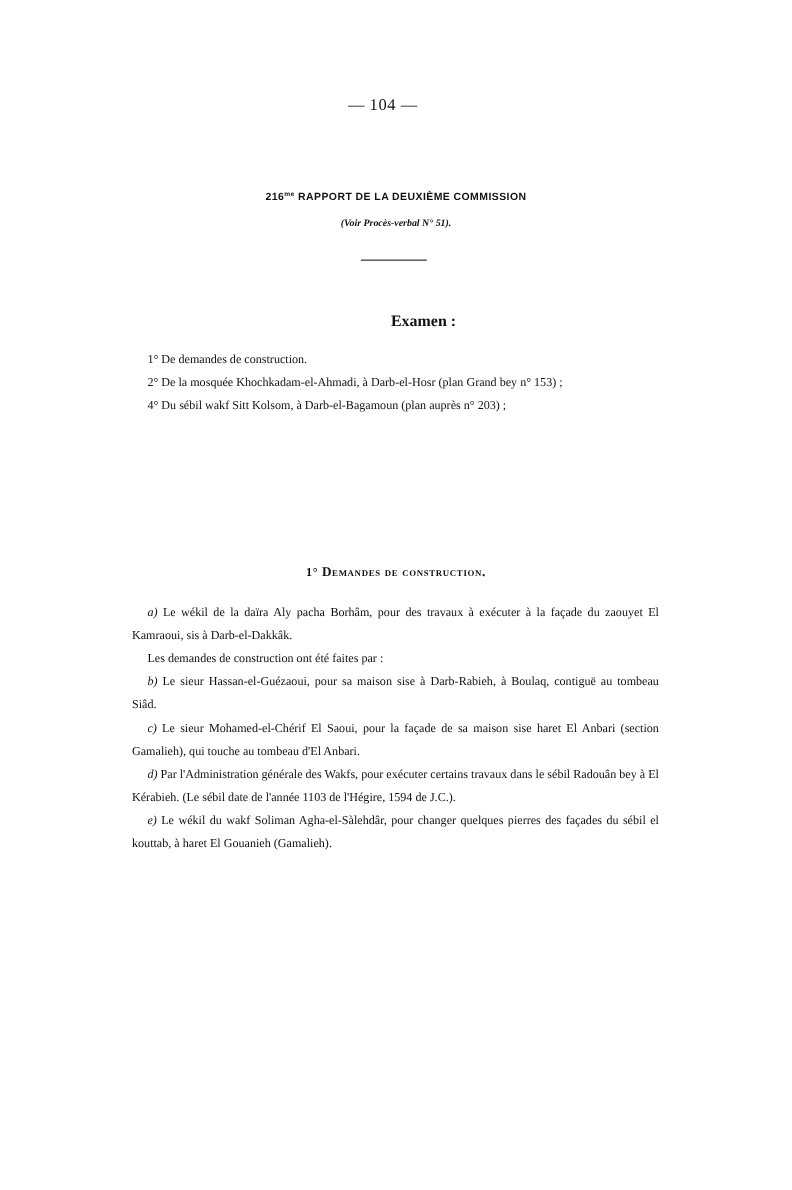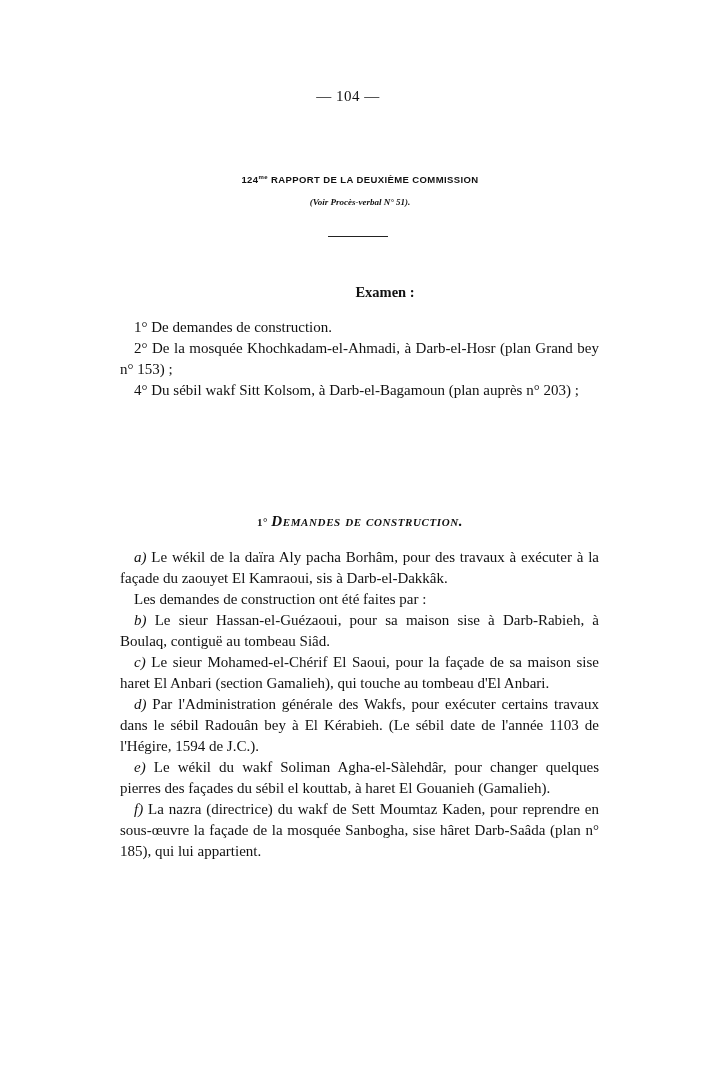--- a/index.html
+++ b/index.html
@@ -69,56 +69,55 @@
       font-weight: bold;
       font-size: 14.5px;
       font-family: "Liberation Serif", serif;
       padding-left: 25px;
     }
     .body-text {
       position: absolute;
       left: 120px;
       width: 479px;
       font-family: "Liberation Serif", serif;
-      font-size: 15px;
+      font-size: 11px;
       line-height: 21px;
       text-align: justify;
     }
     .body-text p {
       margin: 0;
       text-indent: 14px;
     }
     .list-block { top: 317px; }
     .sub-heading {
       position: absolute;
       top: 513px;
       left: 0; width: 720px;
       text-align: center;
       font-family: "Liberation Serif", serif;
       font-size: 11px;
       letter-spacing: 0.6px;
       font-weight: bold;
     }
     .sub-heading .caps {
       font-variant: small-caps;
-      font-size: 15px;
-      font-style: italic;
+      font-size: 12px;
     }
     .requests-block { top: 547px; }
     .letter { font-style: italic; }
   </style>
 </head>
 <body>
 
 <div class="page">
 
   <div class="page-number">— 104 —</div>
 
   <div class="report-title">
-    <span>124</span><sup>me</sup><span> RAPPORT DE LA DEUXIÈME COMMISSION</span>
+    <span>216</span><sup>me</sup><span> RAPPORT DE LA DEUXIÈME COMMISSION</span>
   </div>
 
   <div class="report-subtitle">(Voir Procès-verbal N° 51).</div>
 
   <div class="divider"></div>
 
   <div class="section-heading">Examen :</div>
 
   <div class="body-text list-block">
     <p><span>1°</span> <span>De demandes de construction.</span></p>
@@ -130,16 +129,15 @@
     <span>1°</span> <span class="caps">Demandes de construction.</span>
   </div>
 
   <div class="body-text requests-block">
     <p><span class="letter">a)</span> <span>Le wékil de la daïra Aly pacha Borhâm, pour des travaux à exécuter à la façade du zaouyet El Kamraoui, sis à Darb-el-Dakkâk.</span></p>
     <p>Les demandes de construction ont été faites par :</p>
     <p><span class="letter">b)</span> <span>Le sieur Hassan-el-Guézaoui, pour sa maison sise à Darb-Rabieh, à Boulaq, contiguë au tombeau Siâd.</span></p>
     <p><span class="letter">c)</span> <span>Le sieur Mohamed-el-Chérif El Saoui, pour la façade de sa maison sise haret El Anbari (section Gamalieh), qui touche au tombeau d'El Anbari.</span></p>
     <p><span class="letter">d)</span> <span>Par l'Administration générale des Wakfs, pour exécuter certains travaux dans le sébil Radouân bey à El Kérabieh. (Le sébil date de l'année 1103 de l'Hégire, 1594 de J.C.).</span></p>
     <p><span class="letter">e)</span> <span>Le wékil du wakf Soliman Agha-el-Sàlehdâr, pour changer quelques pierres des façades du sébil el kouttab, à haret El Gouanieh (Gamalieh).</span></p>
-    <p><span class="letter">f)</span> <span>La nazra (directrice) du wakf de Sett Moumtaz Kaden, pour reprendre en sous-œuvre la façade de la mosquée Sanbogha, sise hâret Darb-Saâda (plan n° 185), qui lui appartient.</span></p>
   </div>
 
 </div>
 
 </body></html>

